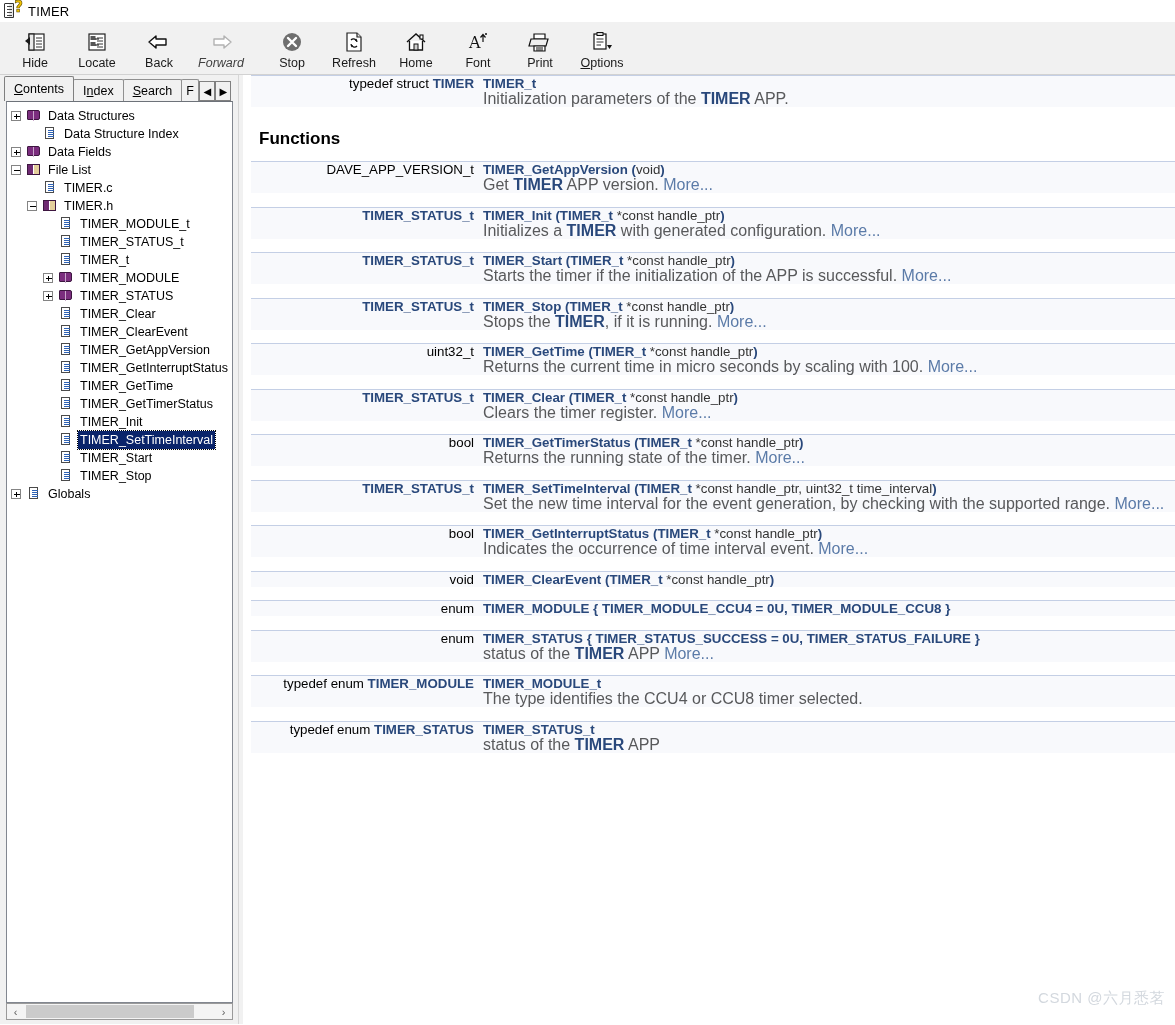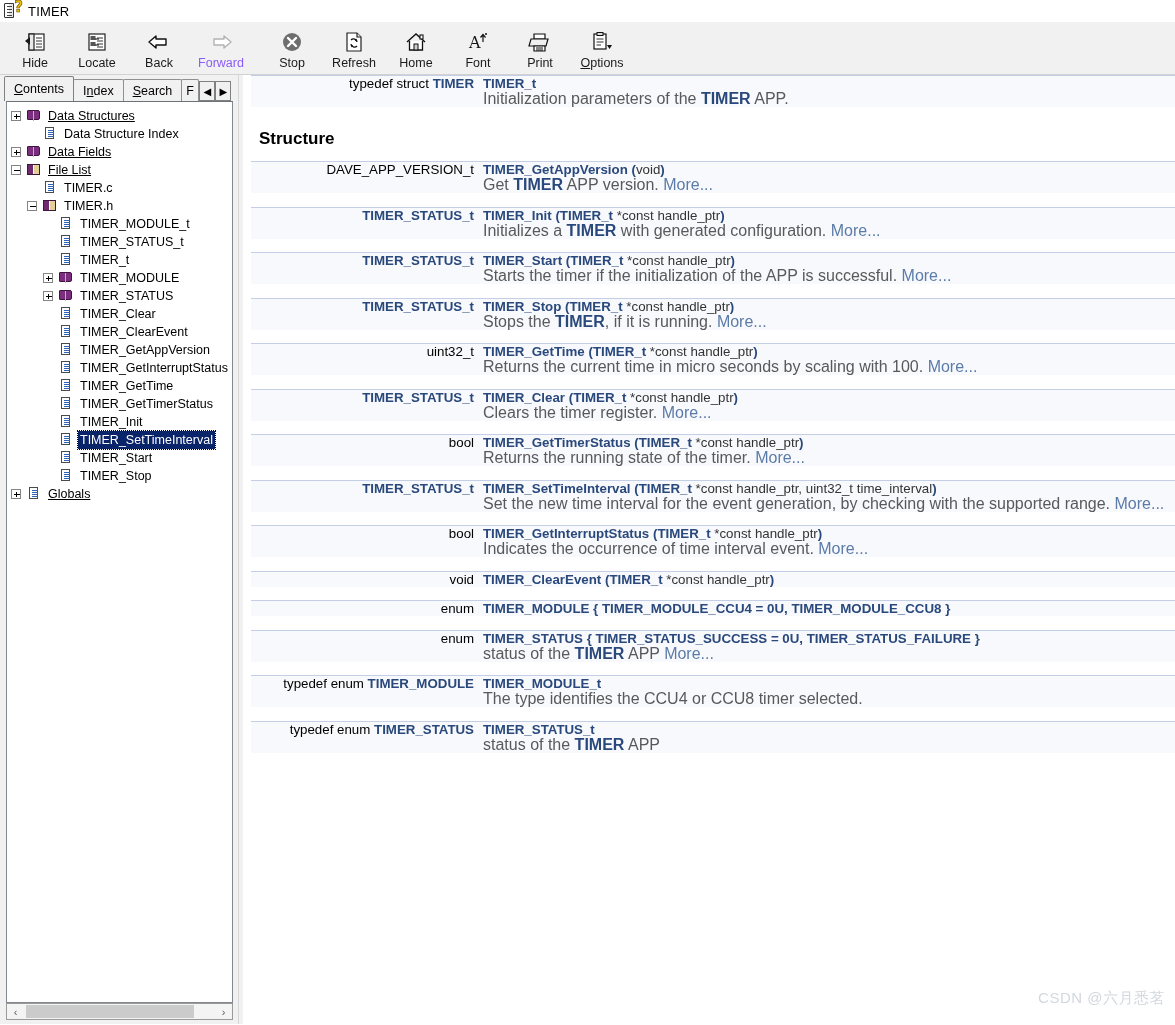--- a/index.html
+++ b/index.html
@@ -61,21 +61,21 @@
     background: transparent;
     border: 1px solid transparent;
   }
   .tb-btn .glyph {
     height: 26px; width: 26px;
     display:flex; align-items:center; justify-content:center;
   }
   .tb-btn .lbl {
     font-size: 12.5px; color: #1a1a1a; margin-top: 1px; white-space: nowrap;
   }
-  .tb-btn.disabled .lbl { color: #8b5cf6; }
+  .tb-btn.disabled .lbl { color: #404040; font-style: italic; }
   .tb-sep { width: 9px; }
   .udl { text-decoration: underline; }
 
   
   #main {
     display: flex;
     height: calc(1025px - 22px - 54px);
     width: 1175px;
     background: #ffffff;
   }
@@ -181,21 +181,21 @@
     content:""; position:absolute; left:1.5px; top:2px; width:6px; height:1px;
     background:#2f63b5; box-shadow:0 2px 0 #2f63b5, 0 4px 0 #2f63b5, 0 6px 0 #2f63b5;
   }
   .tlabel { padding: 0 2px; }
   .trow.selected .tlabel {
     background: #0A246A;
     color: #ffffff;
     outline: 1px dotted #000;
     outline-offset: 0px;
   }
-  .indent1 { padding-left: 0px; text-decoration: underline; }
+  .indent1 { padding-left: 0px; }
   .indent2 { padding-left: 16px; }
   .indent3 { padding-left: 32px; }
 
   #hscroll {
     height: 17px;
     margin: 0 3px 4px 4px;
     border: 1px solid #9a9a9a;
     background: #f4f4f4;
     display: flex; align-items: center;
     position: relative;
@@ -611,21 +611,21 @@
           <tr class="mtop">
             <td class="col-left"><span class="memtype-plain">typedef struct </span><span class="tlink">TIMER</span></td>
             <td class="col-right"><span class="tlink-name">TIMER_t</span></td>
           </tr>
           <tr class="mdesc">
             <td class="col-left"></td>
             <td class="col-right"><span class="desc">Initialization parameters of the <b>TIMER</b> APP.</span></td>
           </tr>
           <tr class="hdr-row">
             <td colspan="2">
-              <div class="groupheader">Structure</div>
+              <div class="groupheader">Functions</div>
             </td>
           </tr>
           <tr class="mtop">
             <td class="col-left"><span class="memtype-plain">DAVE_APP_VERSION_t</span></td>
             <td class="col-right"><span class="tlink-name">TIMER_GetAppVersion</span><span class="params"> <span class="paren" style="font-weight:bold">(</span>void<span class="paren" style="font-weight:bold">)</span></span></td>
           </tr>
           <tr class="mdesc">
             <td class="col-left"></td>
             <td class="col-right"><span class="desc">Get <b>TIMER</b> APP version. </span><span class="desc more">More...</span></td>
           </tr>

